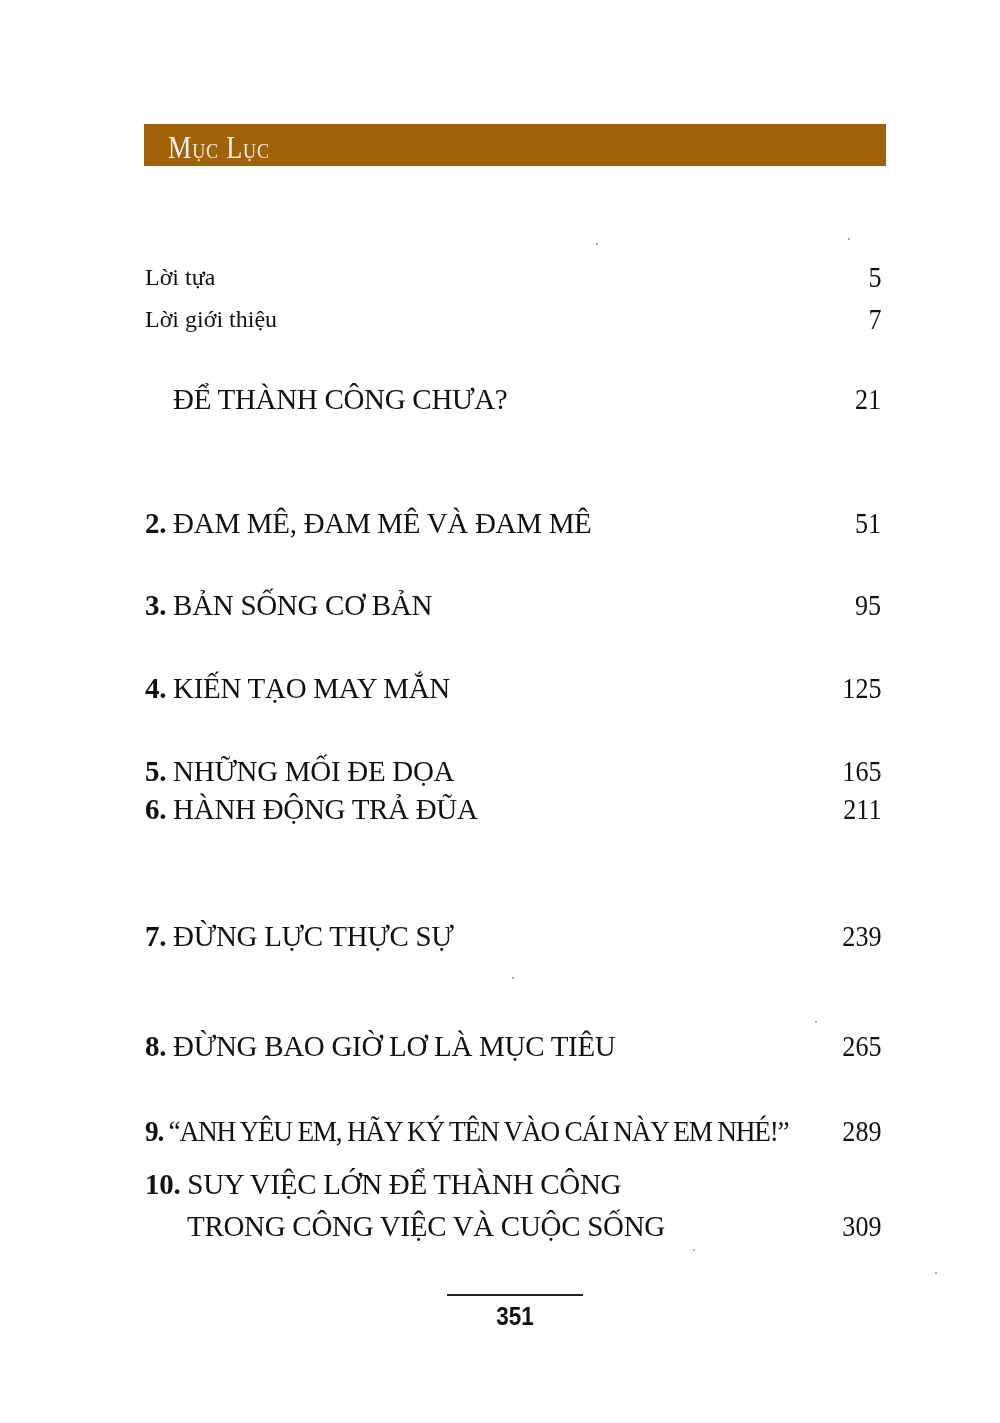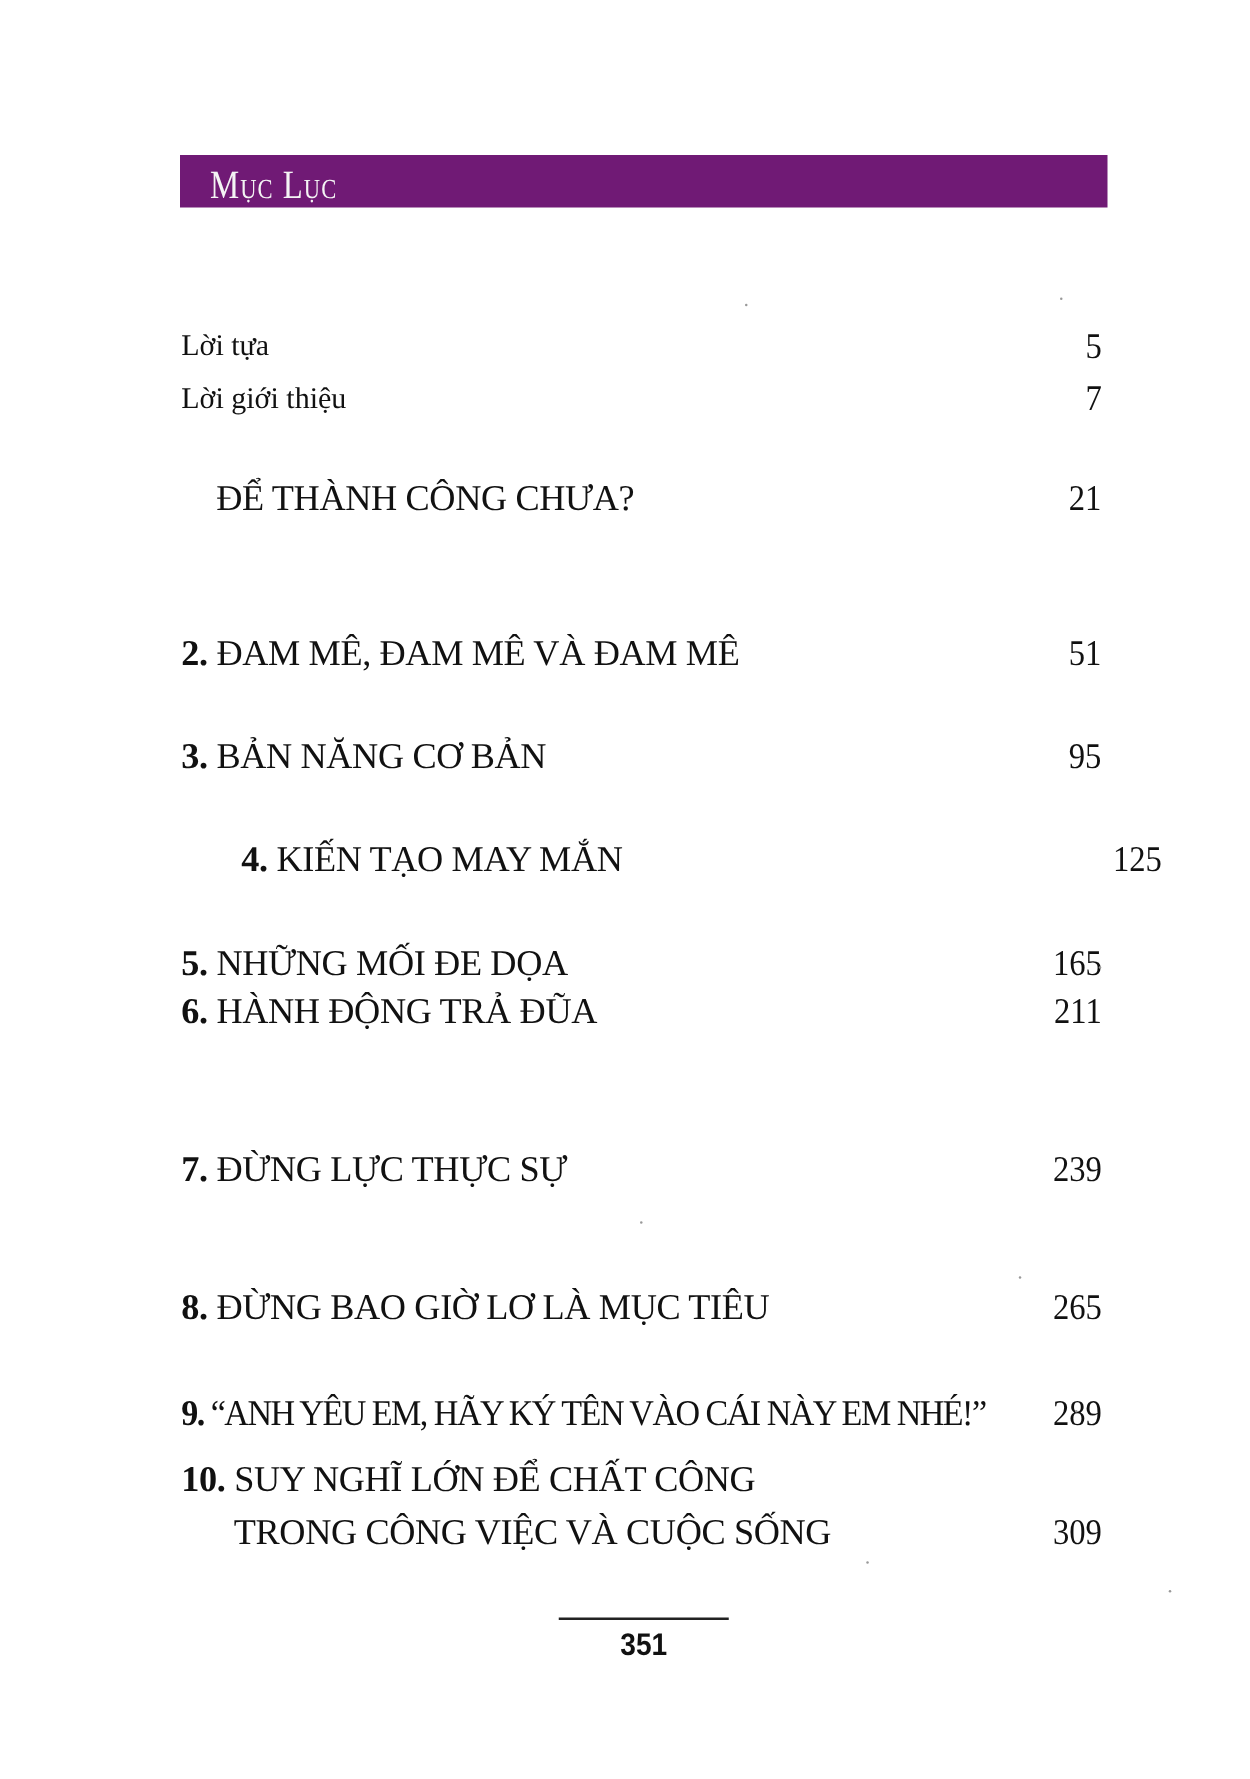--- a/index.html
+++ b/index.html
@@ -19,21 +19,21 @@
       position: absolute;
       left: 0; top: 0;
       width: 1000px; height: 1423px;
     }
     .title-bar {
       position: absolute;
       left: 144px;
       top: 124px;
       width: 742px;
       height: 42px;
-      background: #701a75;
+      background: #a16207;
       box-sizing: border-box;
       padding-left: 24px;
       display: flex;
       align-items: center;
     }
     .title-text {
       color: #f4f4f4;
       font-family: "Liberation Serif", "DejaVu Serif", serif;
       font-size: 32px;
       letter-spacing: 1px;
@@ -141,26 +141,26 @@
     <span class="line">
       <span class="num">2.</span>
       <span class="text">ĐAM MÊ, ĐAM MÊ VÀ ĐAM MÊ</span>
     </span>
     <span class="page-num">51</span>
   </div>
 
   <div class="row chapter" style="top:584px;">
     <span class="line">
       <span class="num">3.</span>
-      <span class="text">BẢN NĂNG CƠ BẢN</span>
+      <span class="text">BẢN SỐNG CƠ BẢN</span>
     </span>
     <span class="page-num">95</span>
   </div>
 
-  <div class="row chapter" style="top:667px;margin-left:48px;">
+  <div class="row chapter" style="top:667px;">
     <span class="line">
       <span class="num">4.</span>
       <span class="text">KIẾN TẠO MAY MẮN</span>
     </span>
     <span class="page-num">125</span>
   </div>
 
   <div class="row chapter" style="top:750px;font-family:Liberation Serif, serif;">
     <span class="line">
       <span class="num">5.</span>
@@ -197,21 +197,21 @@
     <span class="line">
       <span class="num">9.</span>
       <span class="text">“ANH YÊU EM, HÃY KÝ TÊN VÀO CÁI NÀY EM NHÉ!”</span>
     </span>
     <span class="page-num">289</span>
   </div>
 
   <div class="row chapter ch10" style="top:1163px;">
     <span class="line">
       <span class="num">10.</span>
-      <span class="text">SUY NGHĨ LỚN ĐỂ CHẤT CÔNG</span>
+      <span class="text">SUY VIỆC LỚN ĐỂ THÀNH CÔNG</span>
     </span>
     <span class="line cont">
       <span class="text">TRONG CÔNG VIỆC VÀ CUỘC SỐNG</span>
     </span>
     <span class="page-num">309</span>
   </div>
 
   <div class="footer-rule"></div>
   <div class="footer-num">351</div>
 

